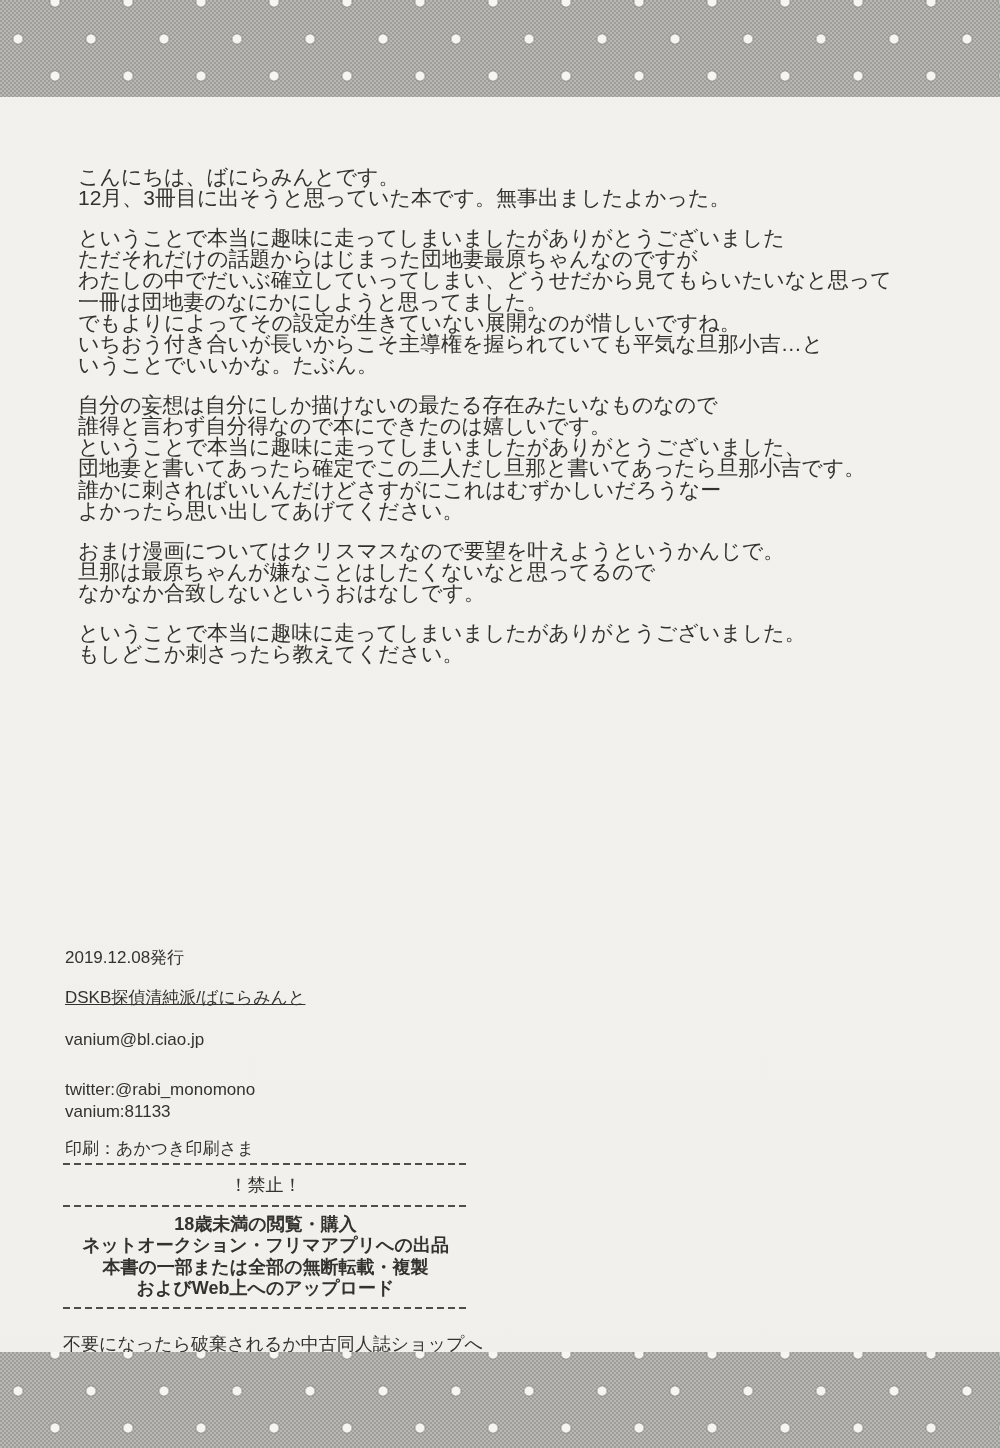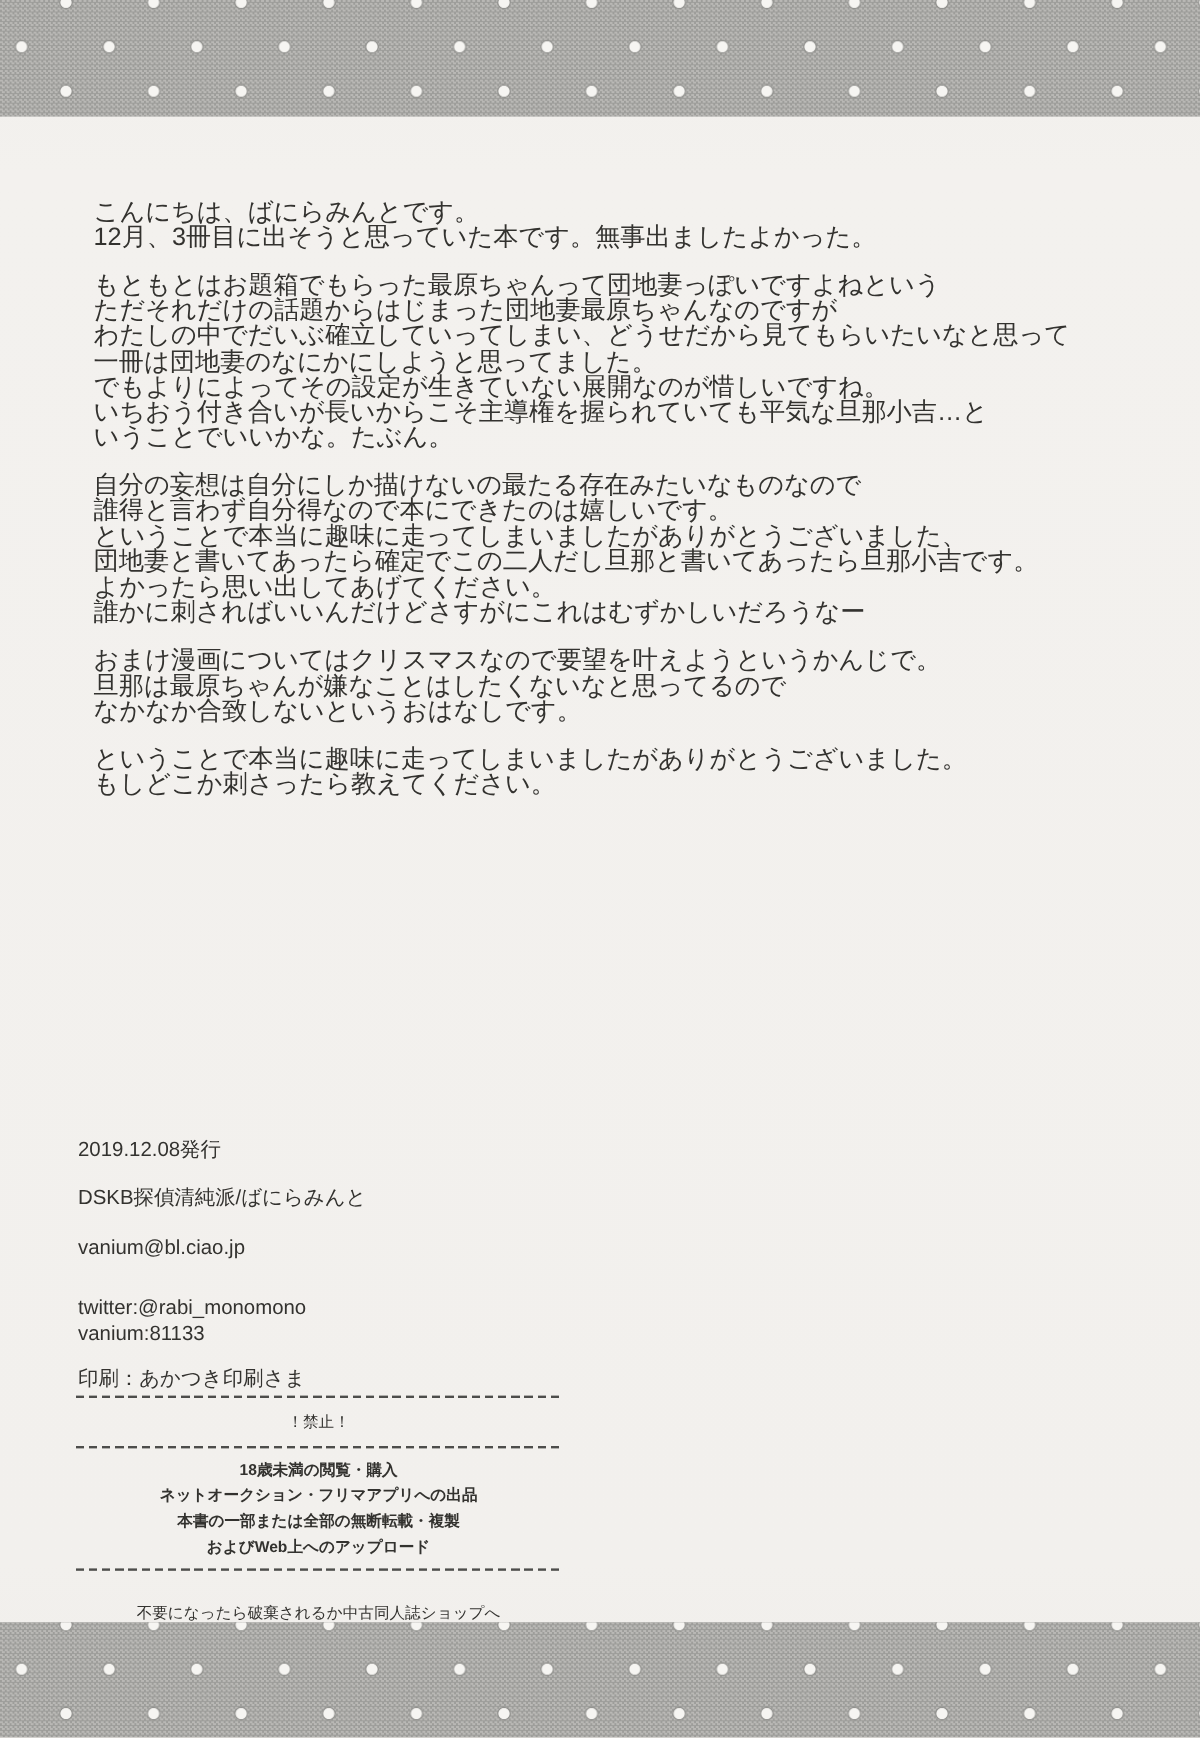--- a/index.html
+++ b/index.html
@@ -33,30 +33,30 @@
   }
   .para + .para{margin-top:18.5px;}
   .line{white-space:nowrap;}
 
   
   .colophon{
     position:absolute;left:65px;top:947px;width:500px;
     font-size:17px;line-height:22px;
   }
   .col-line{white-space:nowrap;}
-  .col-circle{margin-top:18px;}
+  .col-circle{margin-top:18px;text-decoration:underline;}
   .col-email{margin-top:20px;}
   .col-twitter{margin-top:28px;}
   .col-pixiv{margin-top:0;}
   .col-printer{margin-top:15px;}
 
   
   .notice{
     position:absolute;left:63px;top:1163px;width:405px;
-    font-size:13px;line-height:21.3px;text-align:center;
+    font-size:18px;line-height:21.3px;text-align:center;
   }
   .dash{
     height:2px;
     background-image:repeating-linear-gradient(90deg,#4d4d4b 0 7px,rgba(0,0,0,0) 7px 11px);
   }
   .notice-header{margin-top:9px;line-height:22px;}
   .dash.d2{margin-top:9px;}
   .notice-items{margin-top:7px;font-weight:bold;}
   .dash.d3{margin-top:8px;}
   .notice-footer{margin-top:24px;white-space:nowrap;line-height:22px;}
@@ -67,35 +67,35 @@
 <div class="page">
 
   <div class="dot-border top"></div>
 
   <div class="afterword">
     <div class="para">
         <div class="line">こんにちは、ばにらみんとです。</div>
         <div class="line">12月、3冊目に出そうと思っていた本です。無事出ましたよかった。</div>
       </div>
     <div class="para">
-        <div class="line">もともとはお題箱でもらった最原ちゃんって団地妻っぽいですよねという</div>
+        <div class="line">ということで本当に趣味に走ってしまいましたがありがとうございました</div>
         <div class="line">ただそれだけの話題からはじまった団地妻最原ちゃんなのですが</div>
         <div class="line">わたしの中でだいぶ確立していってしまい、どうせだから見てもらいたいなと思って</div>
         <div class="line">一冊は団地妻のなにかにしようと思ってました。</div>
         <div class="line">でもよりによってその設定が生きていない展開なのが惜しいですね。</div>
         <div class="line">いちおう付き合いが長いからこそ主導権を握られていても平気な旦那小吉…と</div>
         <div class="line">いうことでいいかな。たぶん。</div>
       </div>
     <div class="para">
         <div class="line">自分の妄想は自分にしか描けないの最たる存在みたいなものなので</div>
         <div class="line">誰得と言わず自分得なので本にできたのは嬉しいです。</div>
         <div class="line">ということで本当に趣味に走ってしまいましたがありがとうございました、</div>
         <div class="line">団地妻と書いてあったら確定でこの二人だし旦那と書いてあったら旦那小吉です。</div>
+        <div class="line">誰かに刺さればいいんだけどさすがにこれはむずかしいだろうなー</div>
         <div class="line">よかったら思い出してあげてください。</div>
-        <div class="line">誰かに刺さればいいんだけどさすがにこれはむずかしいだろうなー</div>
       </div>
     <div class="para">
         <div class="line">おまけ漫画についてはクリスマスなので要望を叶えようというかんじで。</div>
         <div class="line">旦那は最原ちゃんが嫌なことはしたくないなと思ってるので</div>
         <div class="line">なかなか合致しないというおはなしです。</div>
       </div>
     <div class="para">
         <div class="line">ということで本当に趣味に走ってしまいましたがありがとうございました。</div>
         <div class="line">もしどこか刺さったら教えてください。</div>
       </div>

